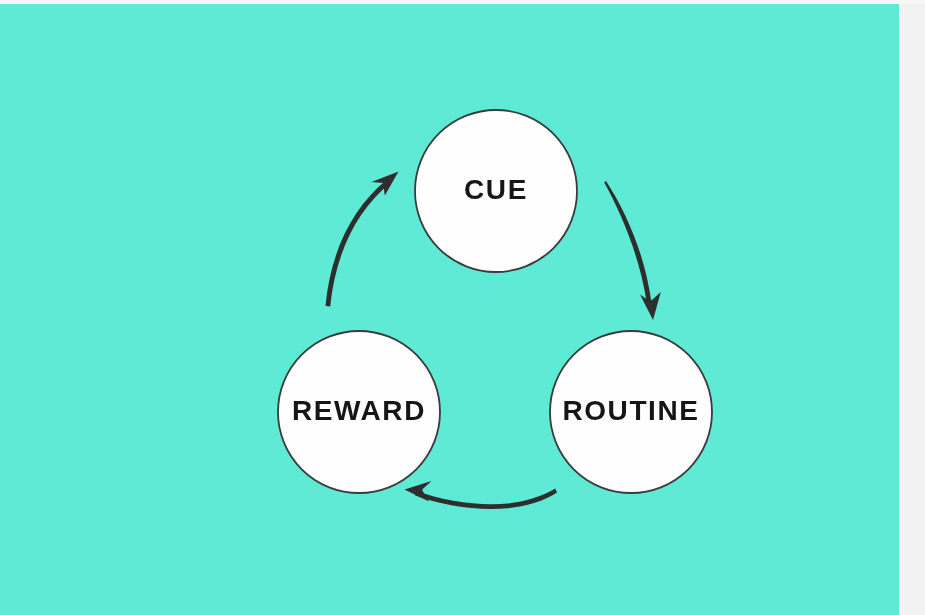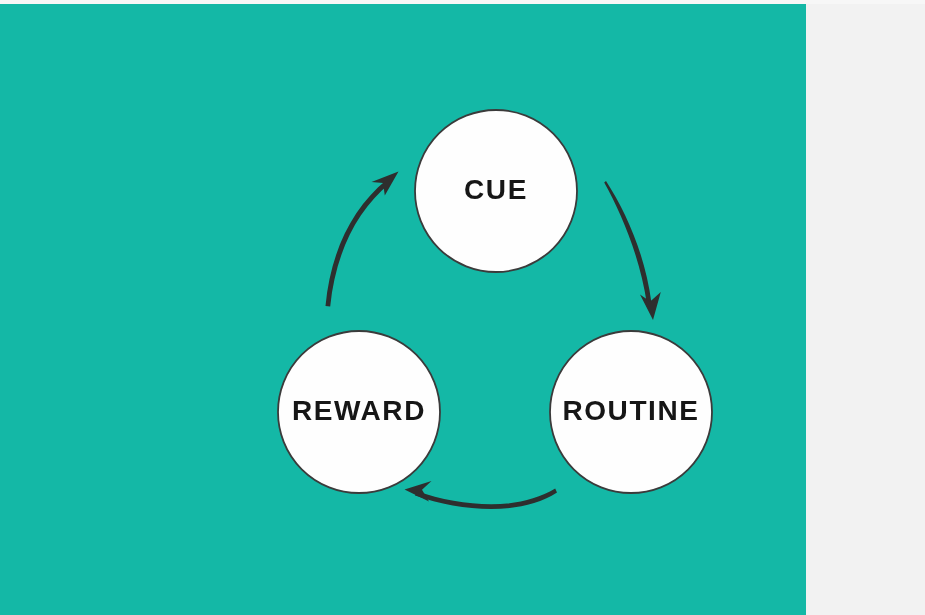--- a/index.html
+++ b/index.html
@@ -10,23 +10,23 @@
   body {
     width: 925px;
     height: 615px;
     overflow: hidden;
     background: #f2f2f2;
     font-family: "Liberation Sans", "DejaVu Sans", sans-serif;
   }
 
   #canvas {
     position: relative;
-    width: 806px;
+    width: 899px;
     height: 615px;
-    background: #14b8a6;
+    background: #5eead4;
     text-decoration: underline;
   }
 
   
   #top-edge-band {
     position: absolute;
     left: 0;
     top: 0;
     width: 925px;
     height: 4px;

